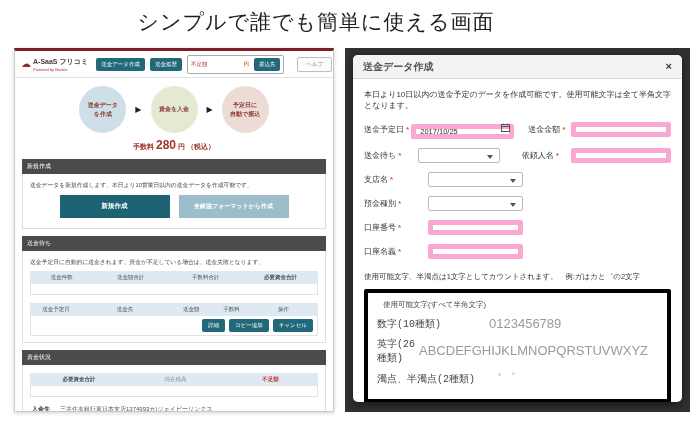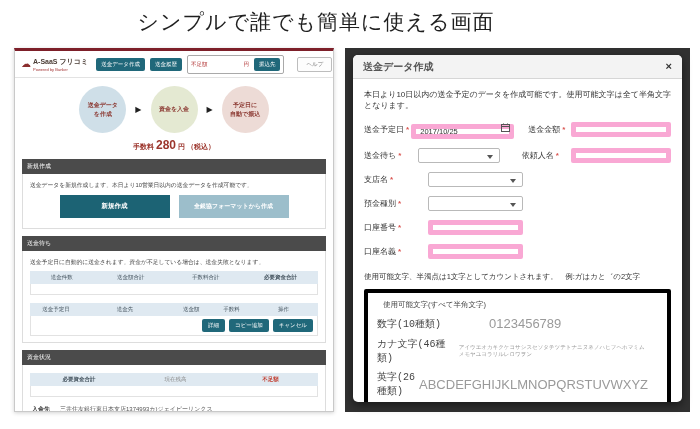--- a/index.html
+++ b/index.html
@@ -300,26 +300,26 @@
 
       <div class="modal-note">使用可能文字、半濁点は1文字としてカウントされます。　例:ガはカと゛の2文字</div>
 
       <div class="char-box">
         <div class="char-title">使用可能文字(すべて半角文字)</div>
         <div class="char-row">
           <span class="char-label">数字(10種類)</span>
           <span class="char-value">0123456789</span>
         </div>
         <div class="char-row">
-          <span class="char-label">カナ文字(46種類)</span>
-          <span class="char-value char-value-kana">アイウエオカキクケコサシスセソタチツテトナニヌネノハヒフヘホマミムメモヤユヨラリルレロワヲン</span>
-        </div>
-        <div class="char-row">
           <span class="char-label">英字(26種類)</span>
           <span class="char-value">ABCDEFGHIJKLMNOPQRSTUVWXYZ</span>
+        </div>
+        <div class="char-row">
+          <span class="char-label">濁点、半濁点(2種類)</span>
+          <span class="char-value">゛゜</span>
         </div>
       </div>
 
       <div class="modal-footer">
         <button class="mbtn mbtn-close">閉じる</button>
         <button class="mbtn mbtn-dark">登録</button>
         <button class="mbtn mbtn-dark">連続作成</button>
       </div>
     </div>
 

